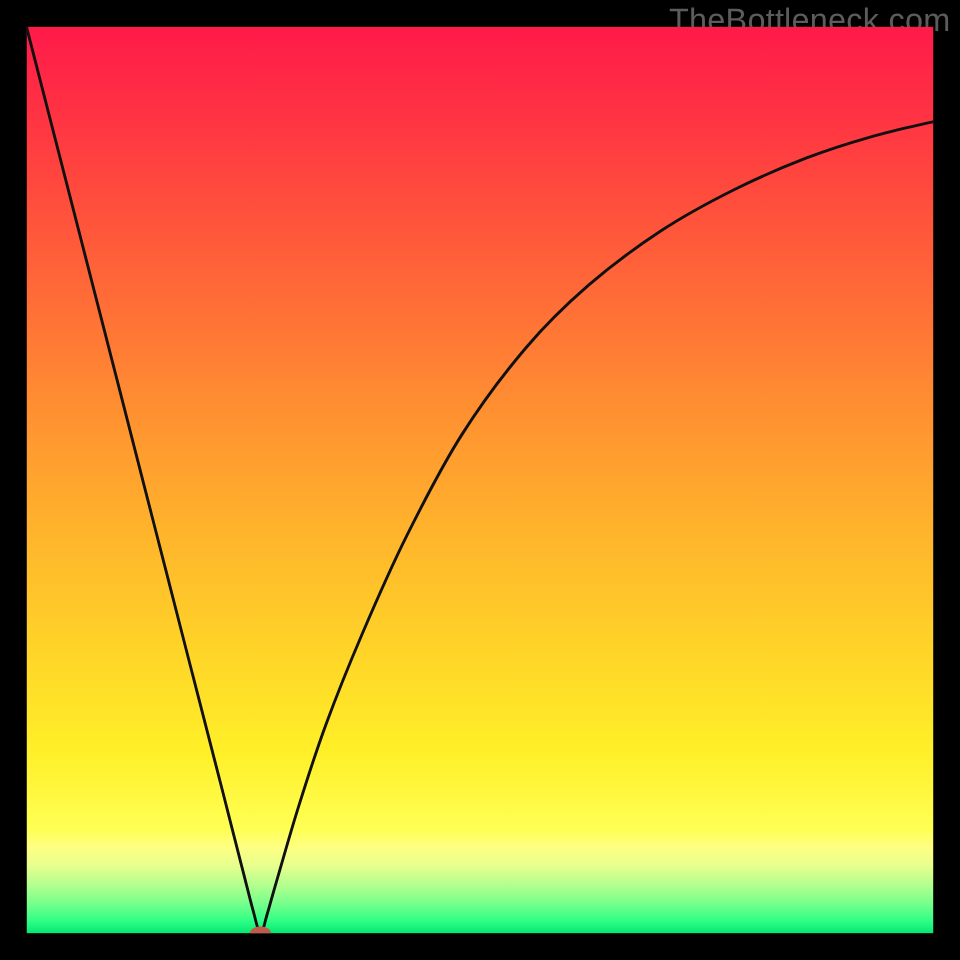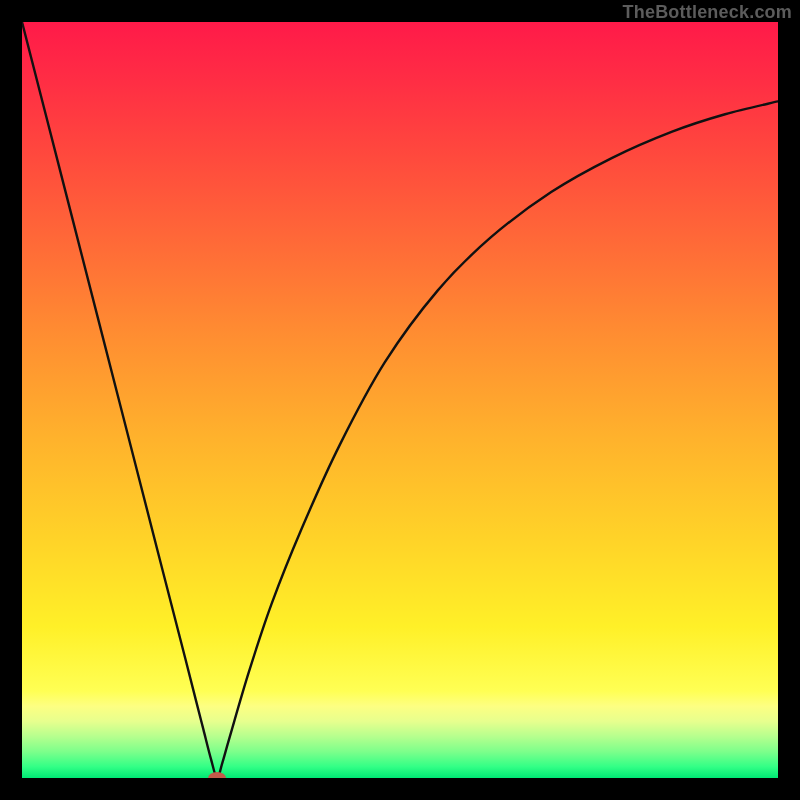--- a/index.html
+++ b/index.html
@@ -26,22 +26,22 @@
     overflow: hidden;
   }
   svg {
     display: block;
   }
   .watermark {
     position: absolute;
     top: 2px;
     right: 8px;
     color: #5c5c5c;
-    font-size: 18px;
-    font-weight: 700;
+    font-size: 27px;
+    font-weight: 400;
     letter-spacing: 0.2px;
     user-select: none;
     text-align: center;
   }
 </style>
 </head>
 <body>
 
 <div class="frame">
   <div class="watermark">TheBottleneck.com</div>

